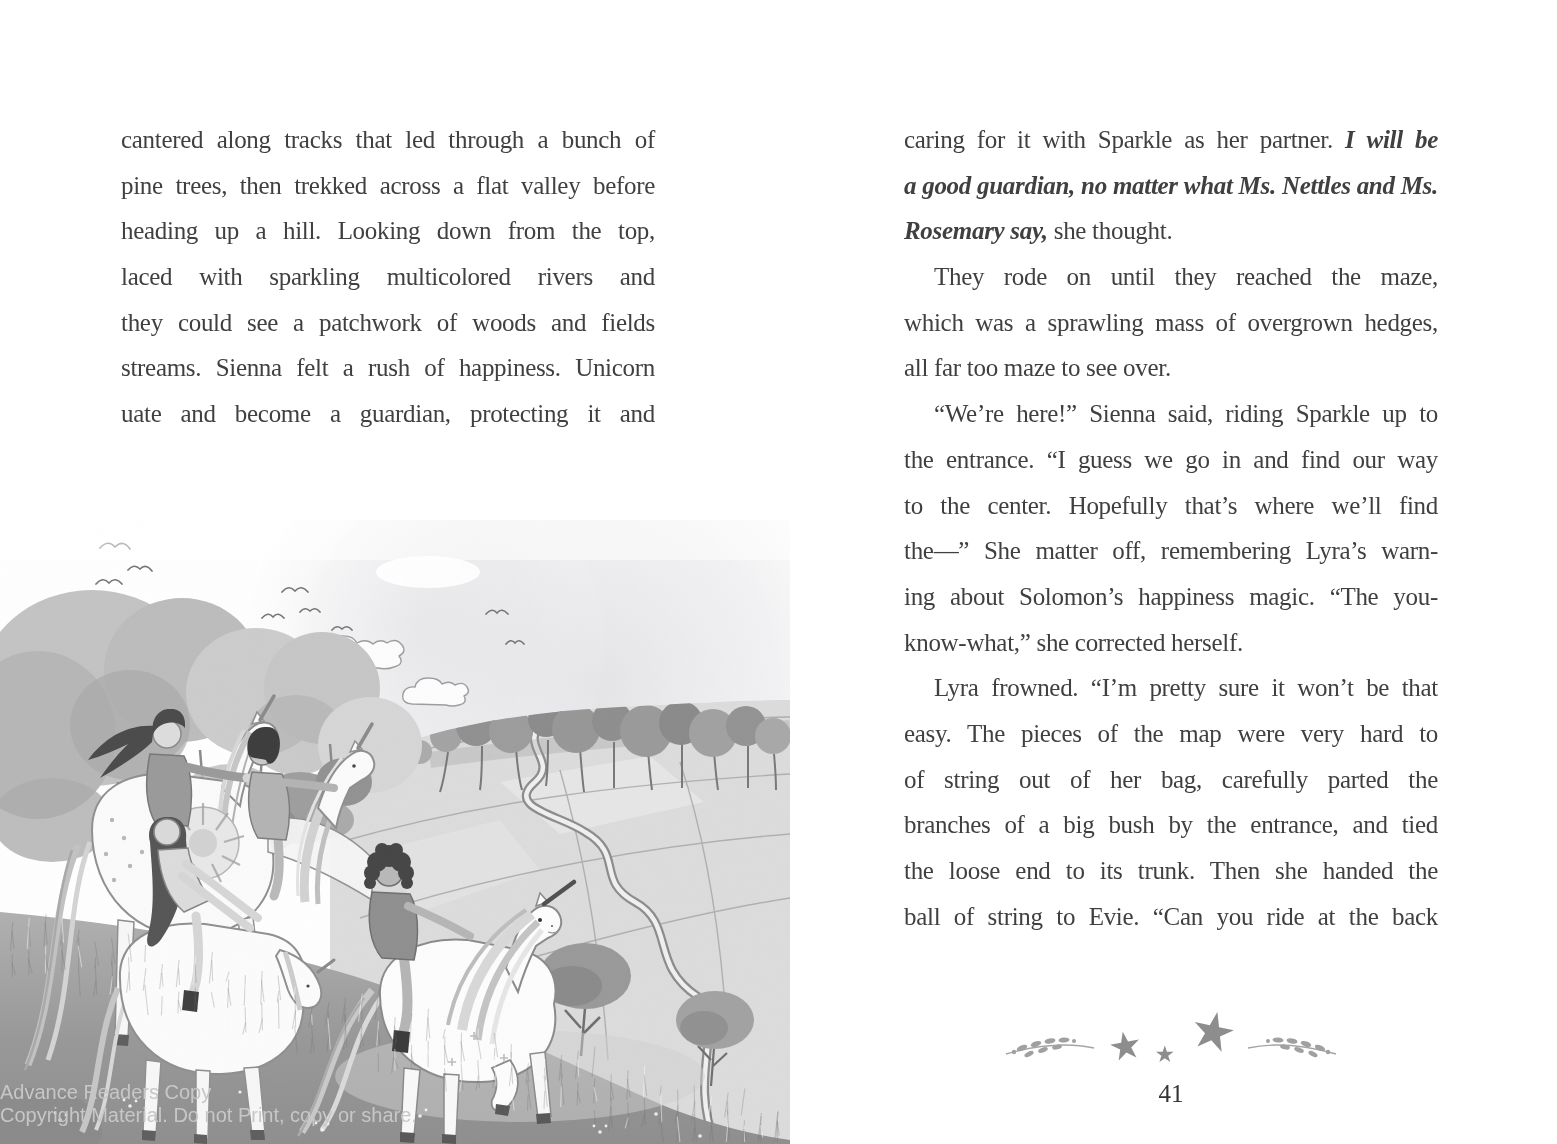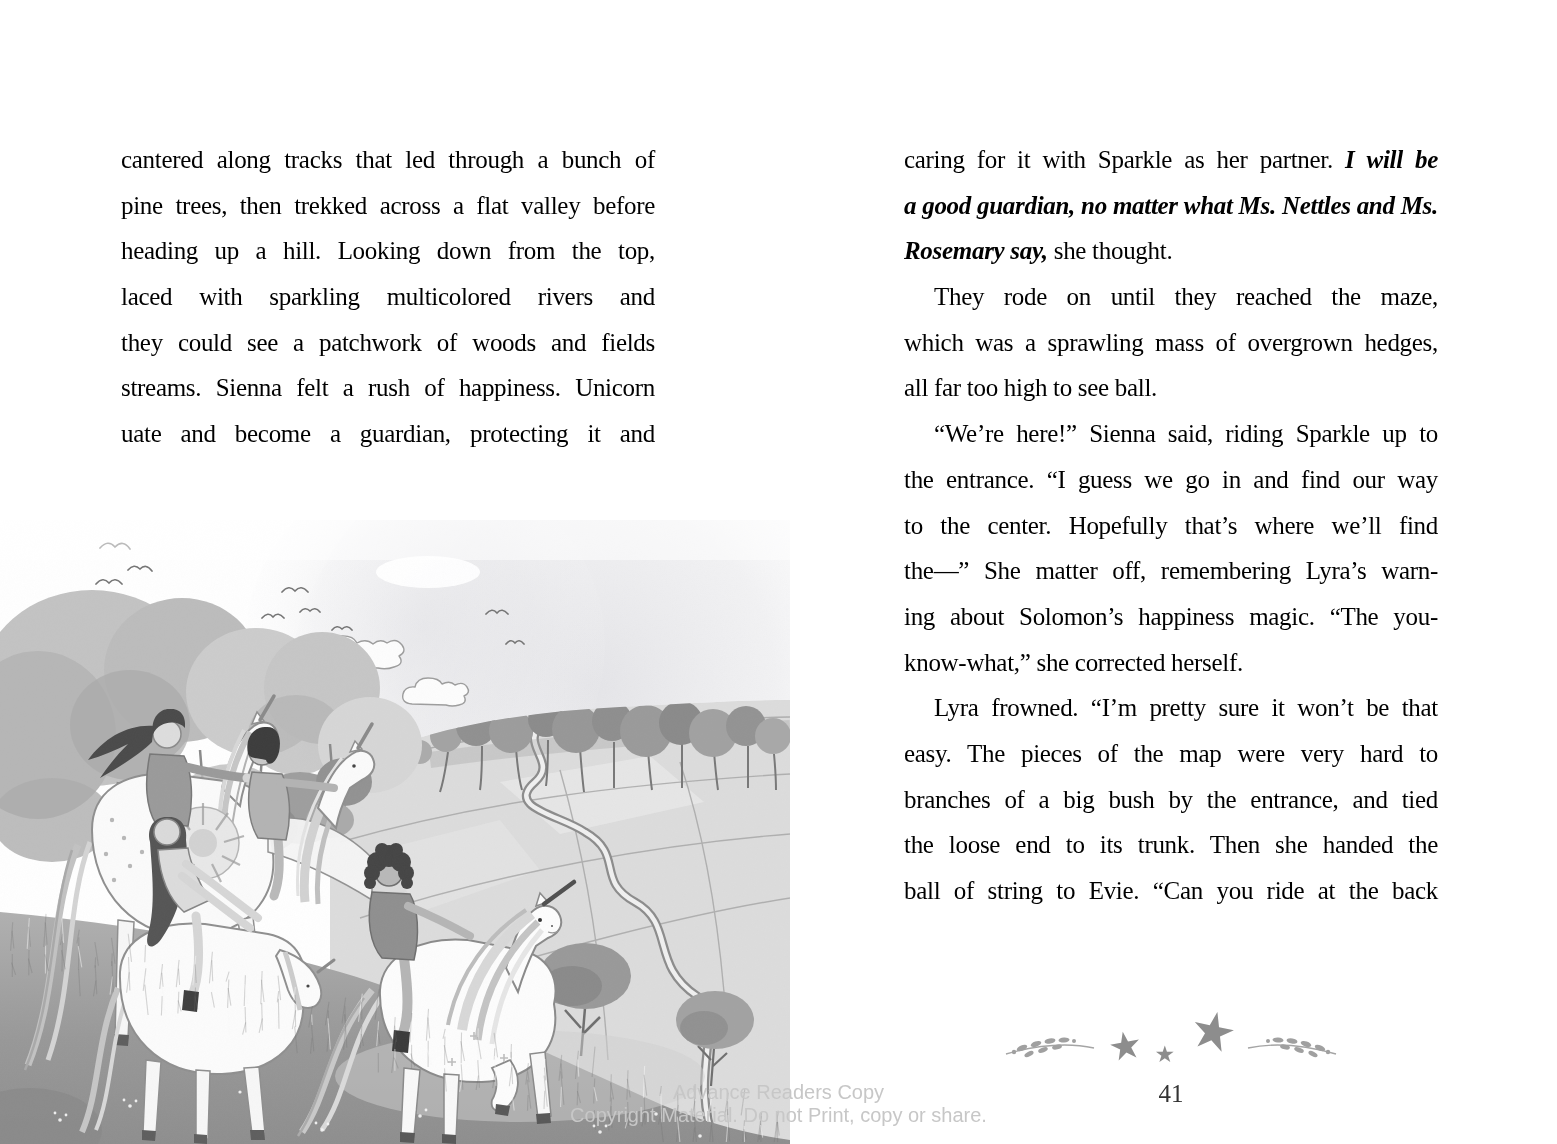--- a/index.html
+++ b/index.html
@@ -1,36 +1,36 @@
 <!DOCTYPE html>
 <html><head>
 <meta charset="utf-8">
 <style>
   html,body{margin:0;padding:0;background:#fff;}
   #canvas{position:relative;width:1557px;height:1144px;background:#ffffff;overflow:hidden;
           font-family:"Liberation Serif",serif;}
-  .text-col{position:absolute;top:137px;width:534px;font-size:25px;letter-spacing:-0.3px;
-            color:#000000;z-index:2;}
+  .text-col{position:absolute;top:117px;width:534px;font-size:25px;letter-spacing:-0.3px;
+            color:#404040;z-index:2;}
   #left-col{left:121px;}
   #right-col{left:904px;}
   .tline{height:45.7px;line-height:45.7px;text-align:justify;text-align-last:justify;
          -moz-text-align-last:justify;white-space:nowrap;}
   .tline.end{text-align-last:left;-moz-text-align-last:left;}
   .tline.ind{text-indent:30px;}
   .it{font-style:italic;font-weight:bold;}
   #illo{position:absolute;left:0;top:520px;width:790px;height:624px;z-index:1;}
   #deco{position:absolute;left:904px;width:534px;top:1010px;height:70px;display:flex;
         align-items:center;justify-content:center;gap:12px;z-index:2;}
   .star{font-family:"DejaVu Sans",sans-serif;color:#8d8d8d;display:inline-block;}
   .star.m{font-size:38px;transform:rotate(-10deg) translateY(1px);}
   .star.s{font-size:23px;transform:translateY(9px);}
   .star.l{font-size:52px;transform:rotate(12deg) translateY(-14px);}
   #pageno{position:absolute;left:904px;width:534px;top:1080px;text-align:center;
           font-size:25px;color:#333;z-index:2;}
-  #watermark{position:absolute;left:0;top:1081px;width:1557px;text-align:center;
+  #watermark{position:absolute;left:0;top:1081px;width:1557px;text-align:left;
              font-family:"Liberation Sans",sans-serif;font-size:20px;line-height:23px;
              color:#c7c7c7;z-index:5;}
 </style>
 </head>
 <body>
 
 <div id="canvas">
 
   <div id="left-col" class="text-col">
       <div class="tline"><span>cantered along tracks that led through a bunch of</span></div>
@@ -41,29 +41,30 @@
       <div class="tline"><span>streams. Sienna felt a rush of happiness. Unicorn</span></div>
       <div class="tline"><span>uate and become a guardian, protecting it and</span></div>
     </div>
 
   <div id="right-col" class="text-col">
       <div class="tline"><span>caring for it with Sparkle as her partner. </span><span class="it">I will be</span></div>
       <div class="tline"><span class="it">a good guardian, no matter what Ms. Nettles and Ms.</span></div>
       <div class="tline end"><span class="it">Rosemary say,</span><span> she thought.</span></div>
       <div class="tline ind"><span>They rode on until they reached the maze,</span></div>
       <div class="tline"><span>which was a sprawling mass of overgrown hedges,</span></div>
-      <div class="tline end"><span>all far too high to see ball.</span></div>
+      <div class="tline end"><span>all far too maze to see over.</span></div>
       <div class="tline ind"><span>“We’re here!” Sienna said, riding Sparkle up to</span></div>
       <div class="tline"><span>the entrance. “I guess we go in and find our way</span></div>
       <div class="tline"><span>to the center. Hopefully that’s where we’ll find</span></div>
       <div class="tline"><span>the—” She matter off, remembering Lyra’s warn-</span></div>
       <div class="tline"><span>ing about Solomon’s happiness magic. “The you-</span></div>
       <div class="tline end"><span>know-what,” she corrected herself.</span></div>
       <div class="tline ind"><span>Lyra frowned. “I’m pretty sure it won’t be that</span></div>
       <div class="tline"><span>easy. The pieces of the map were very hard to</span></div>
+      <div class="tline"><span>of string out of her bag, carefully parted the</span></div>
       <div class="tline"><span>branches of a big bush by the entrance, and tied</span></div>
       <div class="tline"><span>the loose end to its trunk. Then she handed the</span></div>
       <div class="tline"><span>ball of string to Evie. “Can you ride at the back</span></div>
     </div>
 
   <svg id="illo" viewBox="0 0 790 624" xmlns="http://www.w3.org/2000/svg">
     <defs>
       <radialGradient id="halo" cx="50%" cy="45%" r="55%">
         <stop offset="0%" stop-color="#e0e0e4" stop-opacity="0.85"></stop>
         <stop offset="55%" stop-color="#e7e7ea" stop-opacity="0.55"></stop>

